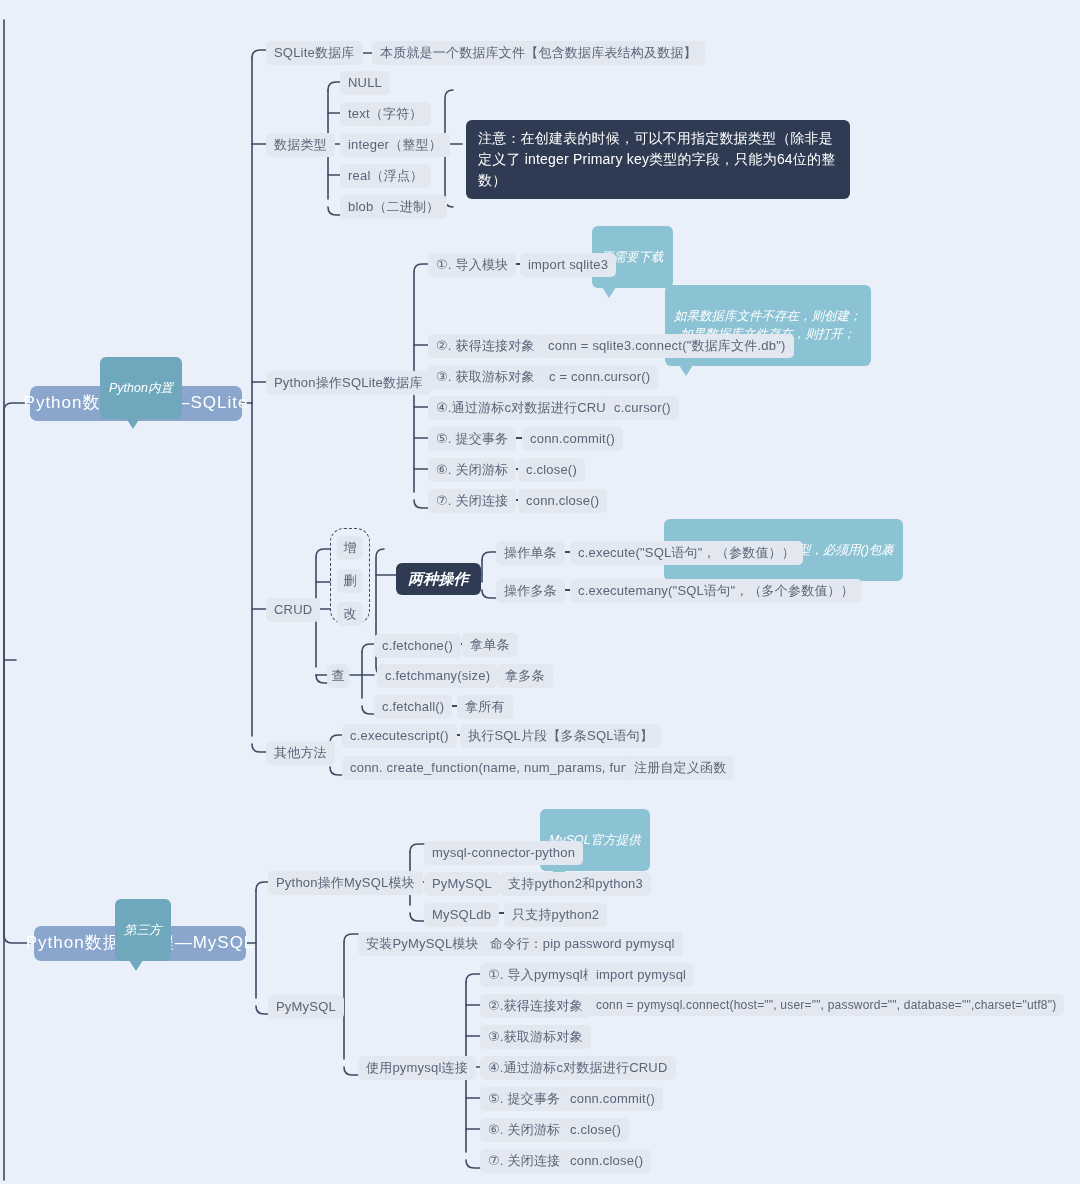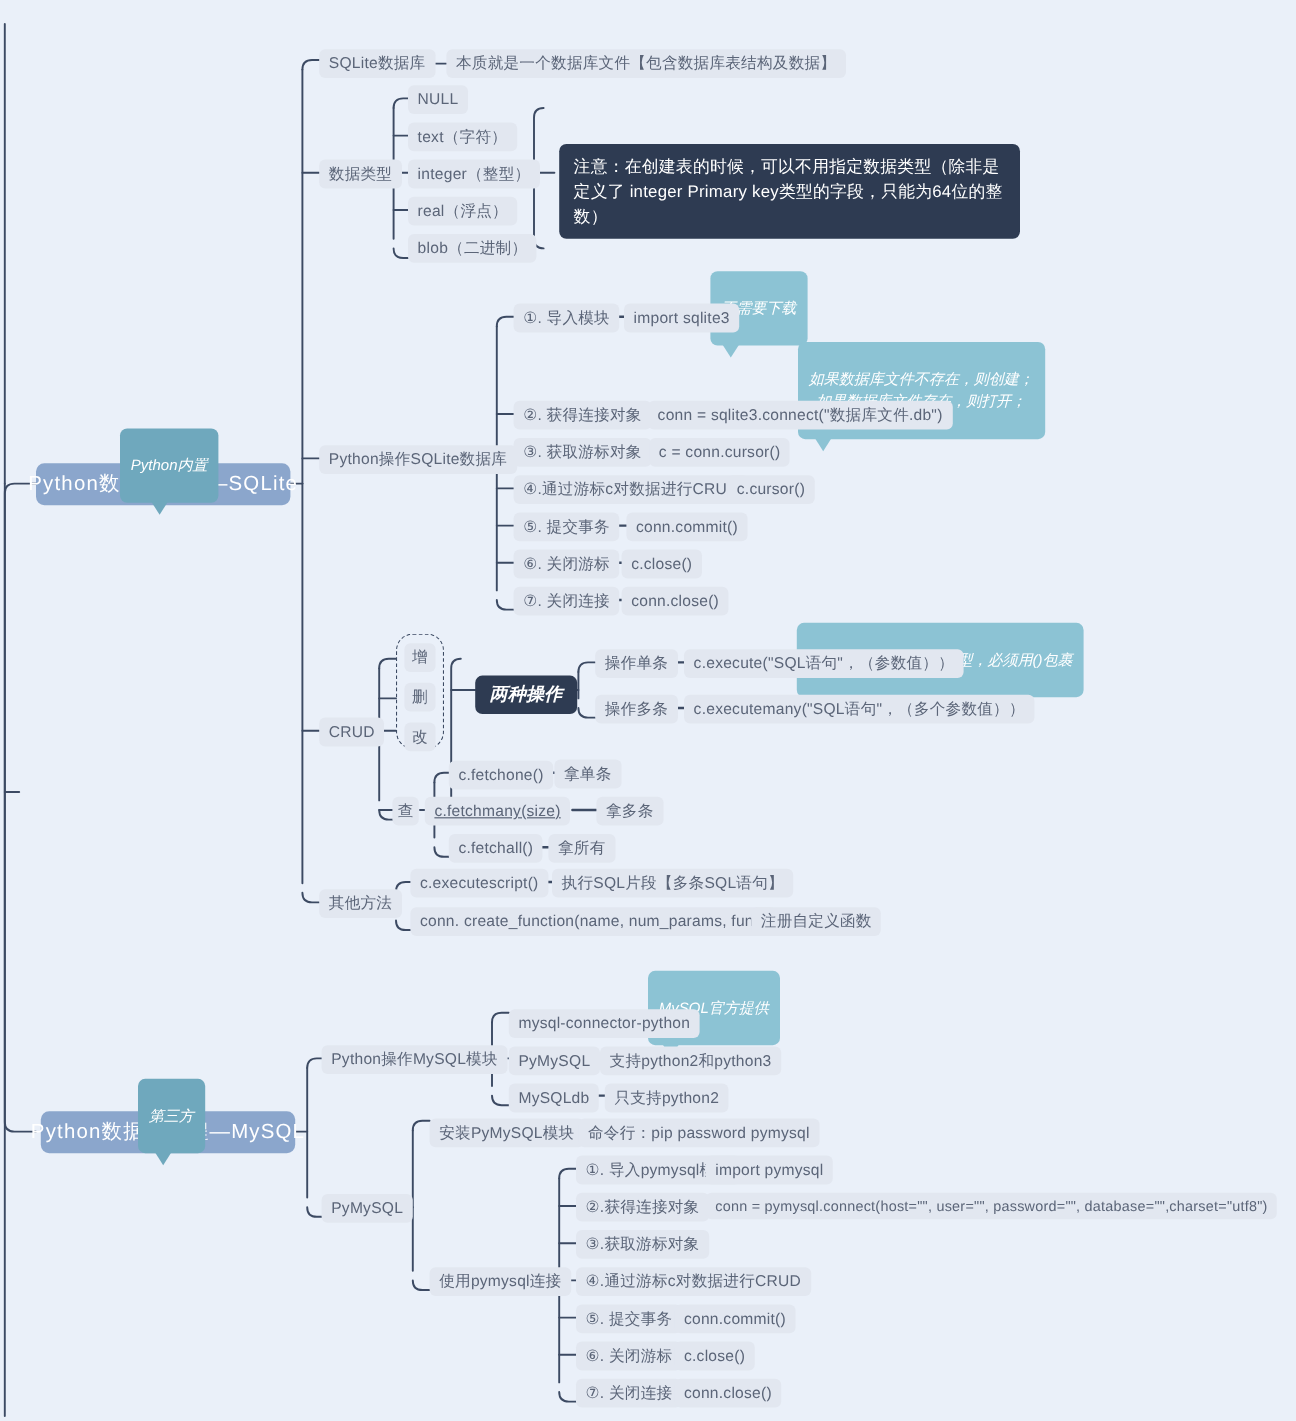--- a/index.html
+++ b/index.html
@@ -366,21 +366,21 @@
   <div class="node" style="left:327px; top:664px; width:22px;">
     <span>查</span>
   </div>
 
   <div class="node" style="left:374px; top:614px;margin-top:20px;">
     <span>c.fetchone()</span>
   </div>
   <div class="node" style="left:462px; top:633px;">
     <span>拿单条</span>
   </div>
-  <div class="node" style="left:354px; top:664px;text-decoration:underline;">
+  <div class="node" style="left:377px; top:664px;">
     <span>c.fetchmany(size)</span>
   </div>
   <div class="node" style="left:497px; top:664px;">
     <span>拿多条</span>
   </div>
   <div class="node" style="left:374px; top:695px;">
     <span>c.fetchall()</span>
   </div>
   <div class="node" style="left:457px; top:695px;">
     <span>拿所有</span>

